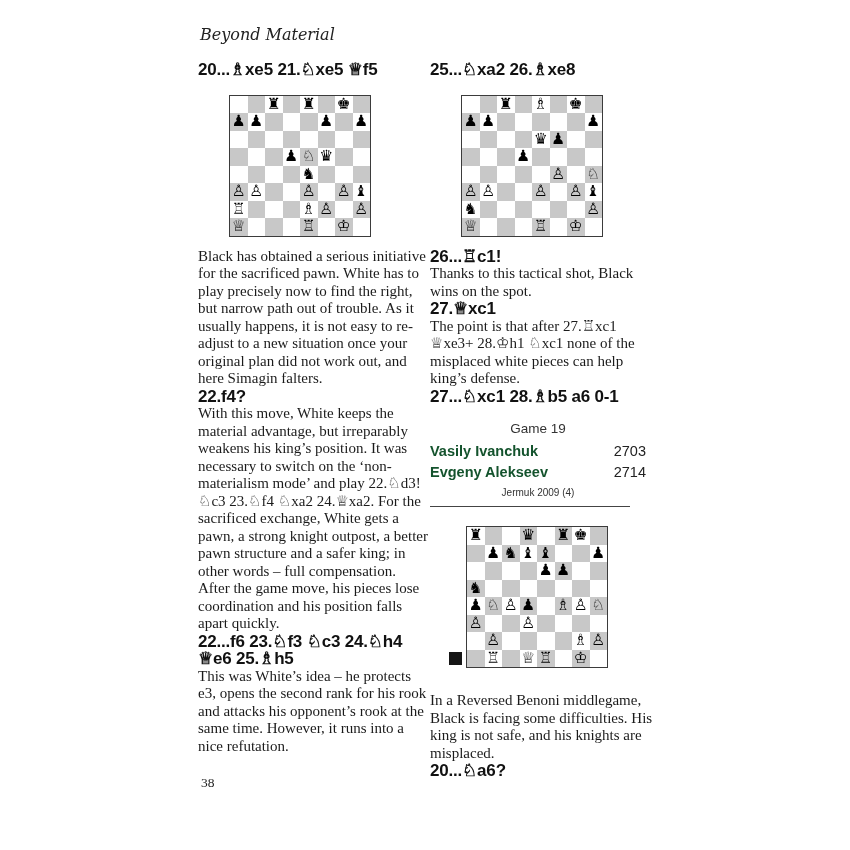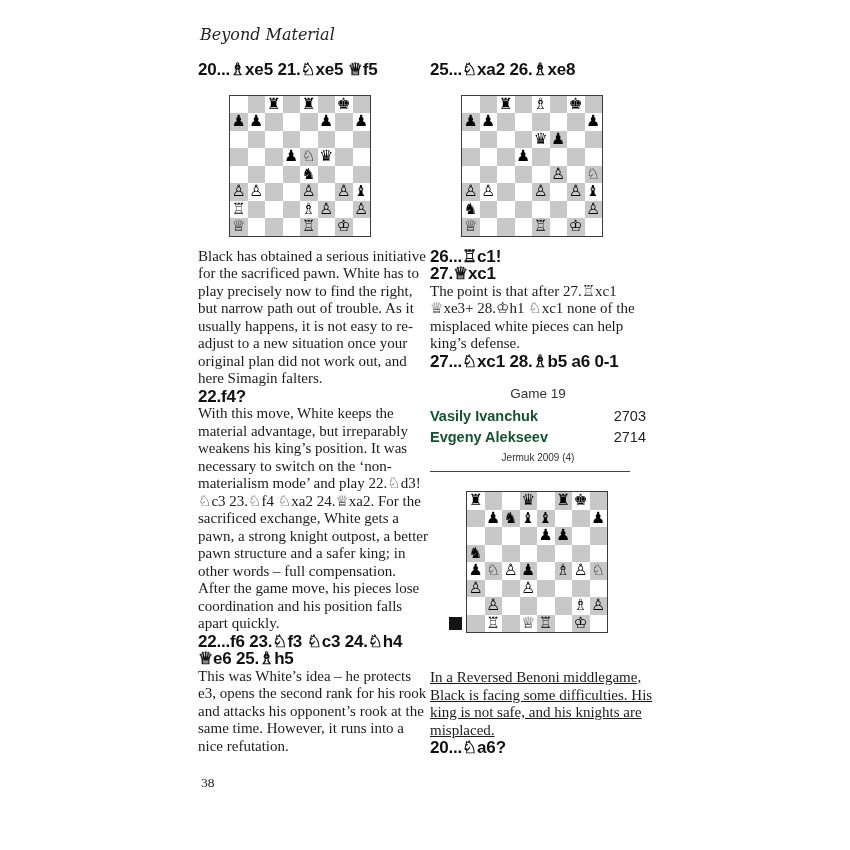--- a/index.html
+++ b/index.html
@@ -41,21 +41,21 @@
   }
   .game-block{
     font-family:"Liberation Sans",sans-serif;margin-top:14px;width:216px;color:#222;text-align:center;
   }
   .game-label{font-size:13.5px;line-height:19px;color:#333;margin-bottom:3px;}
   .player-row{display:flex;justify-content:space-between;align-items:baseline;font-size:14.5px;line-height:21px;}
   .player-name{font-weight:bold;color:#14532d;}
   .player-rating{font-weight:normal;color:#222;}
   .game-event{font-size:10px;line-height:16px;color:#333;margin-top:2px;}
   .game-rule{width:200px;border-bottom:1.5px solid #444;margin-top:5px;}
-  .para-after-diagram{margin-top:36px;text-decoration:underline;}
+  .para-after-diagram{margin-top:24px;}
   .page-number{
     position:absolute;left:201px;top:775px;font-size:13.5px;color:var(--ink);
   }
 </style>
 </head>
 <body>
 
 <div class="page">
 
   <div class="running-header">Beyond Material</div>
@@ -293,20 +293,21 @@
           </div>
           <div class="sq light"></div>
           <div class="sq dark">
             <span>♔</span>
           </div>
           <div class="sq light"></div>
         </div>
     </div>
 
     <div class="move-line">26...♖c1!</div>
+    <div class="body-para">Thanks to this tactical shot, Black wins on the spot.</div>
     <div class="move-line">27.♕xc1</div>
     <div class="body-para">The point is that after 27.♖xc1 ♕xe3+ 28.♔h1 ♘xc1 none of the misplaced white pieces can help king’s defense.</div>
     <div class="move-line">27...♘xc1 28.♗b5 a6 0-1</div>
 
     <div class="game-block">
       <div class="game-label">Game 19</div>
       <div class="player-row">
         <span class="player-name">Vasily Ivanchuk</span>
         <span class="player-rating">2703</span>
       </div>

